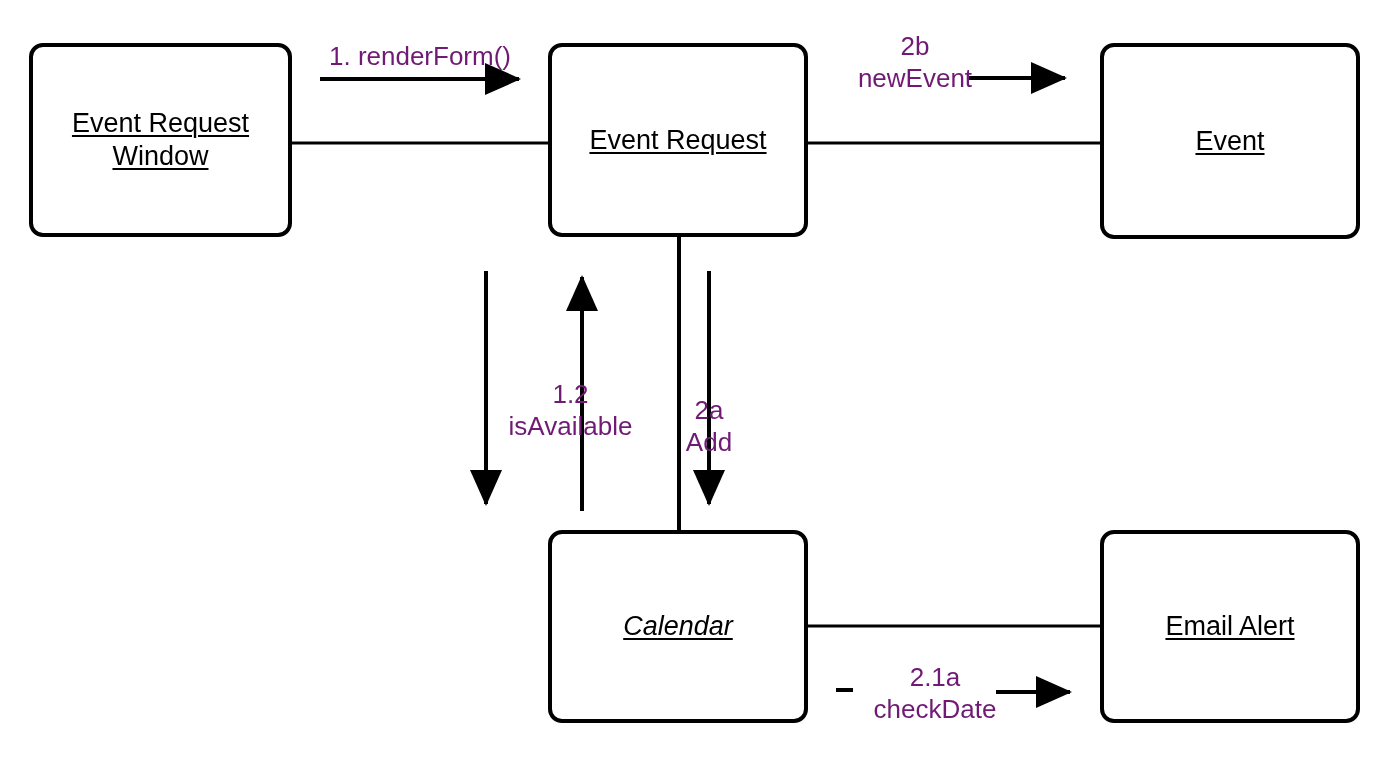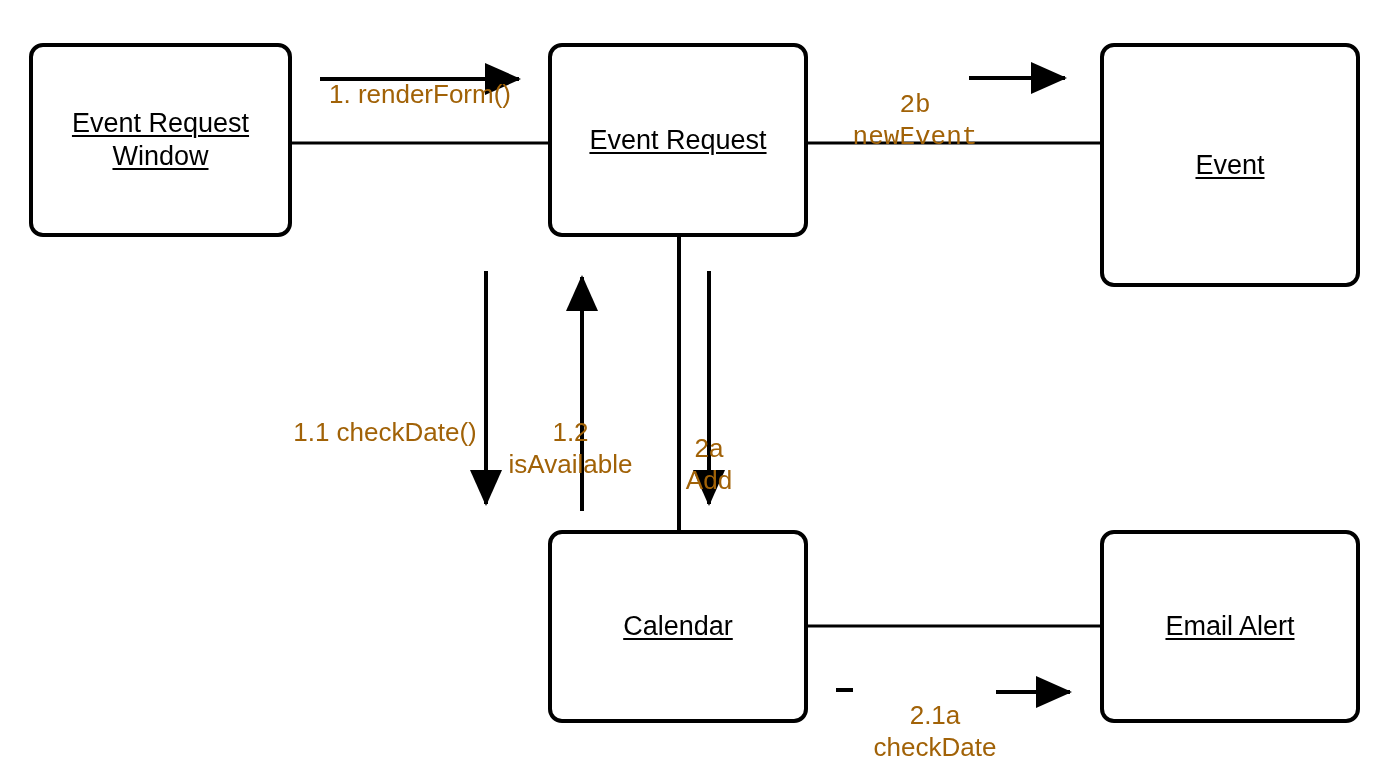--- a/index.html
+++ b/index.html
@@ -40,25 +40,24 @@
     text-align: center;
     text-decoration: underline;
     text-underline-offset: 3px;
     text-decoration-thickness: 2px;
     white-space: pre-line;
   }
   .msg {
     position: absolute;
     font-size: 26px;
     line-height: 32px;
-    color: #a16207;
+    color: #701a75;
     text-align: center;
     white-space: pre-line;
     z-index: 4;
-    margin-top: 38px;
   }
 </style>
 </head>
 <body>
 
 <div id="canvas">
 
   <svg class="layer" viewBox="0 0 1400 770">
     <defs>
       <marker id="arrowhead" markerWidth="9" markerHeight="8" refX="8.5" refY="4" orient="auto" markerUnits="strokeWidth">
@@ -91,38 +90,37 @@
 
   <div class="node" style="left:29px; top:43px; width:263px; height:194px;">
     <div class="node-label">Event Request
 Window</div>
   </div>
 
   <div class="node" style="left:548px; top:43px; width:260px; height:194px;">
     <div class="node-label">Event Request</div>
   </div>
 
-  <div class="node" style="left:1100px; top:43px; width:260px; height:244px;">
+  <div class="node" style="left:1100px; top:43px; width:260px; height:196px;">
     <div class="node-label">Event</div>
   </div>
 
-  <div class="node" style="left:548px; top:530px; width:260px; height:193px;">
+  <div class="node" style="left:548px; top:530px; width:260px; height:193px;font-style:italic;">
     <div class="node-label">Calendar</div>
   </div>
 
   <div class="node" style="left:1100px; top:530px; width:260px; height:193px;">
     <div class="node-label">Email Alert</div>
   </div>
 
   <div class="msg" style="left:295px; top:40px; width:250px;">1. renderForm()</div>
 
-  <div class="msg" style="left:820px; top:51px; width:190px;font-family:Liberation Mono, monospace;">2b
+  <div class="msg" style="left:820px; top:30px; width:190px;">2b
 newEvent</div>
 
-  <div class="msg" style="left:265px; top:378px; width:240px;">1.1 checkDate()</div>
 
   <div class="msg" style="left:488px; top:378px; width:165px;">1.2
 isAvailable</div>
 
   <div class="msg" style="left:659px; top:394px; width:100px;">2a
 Add</div>
 
   <div class="msg" style="left:855px; top:661px; width:160px;">2.1a
 checkDate</div>
 

